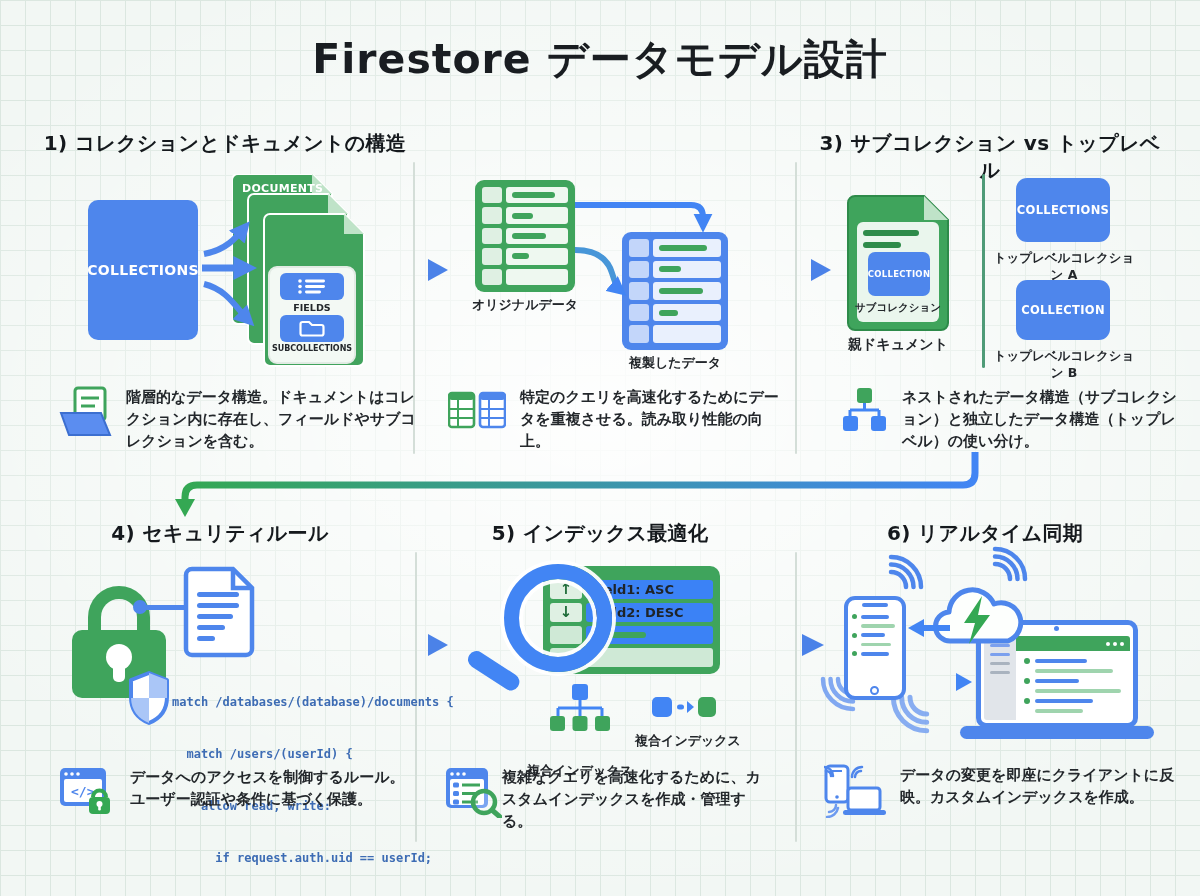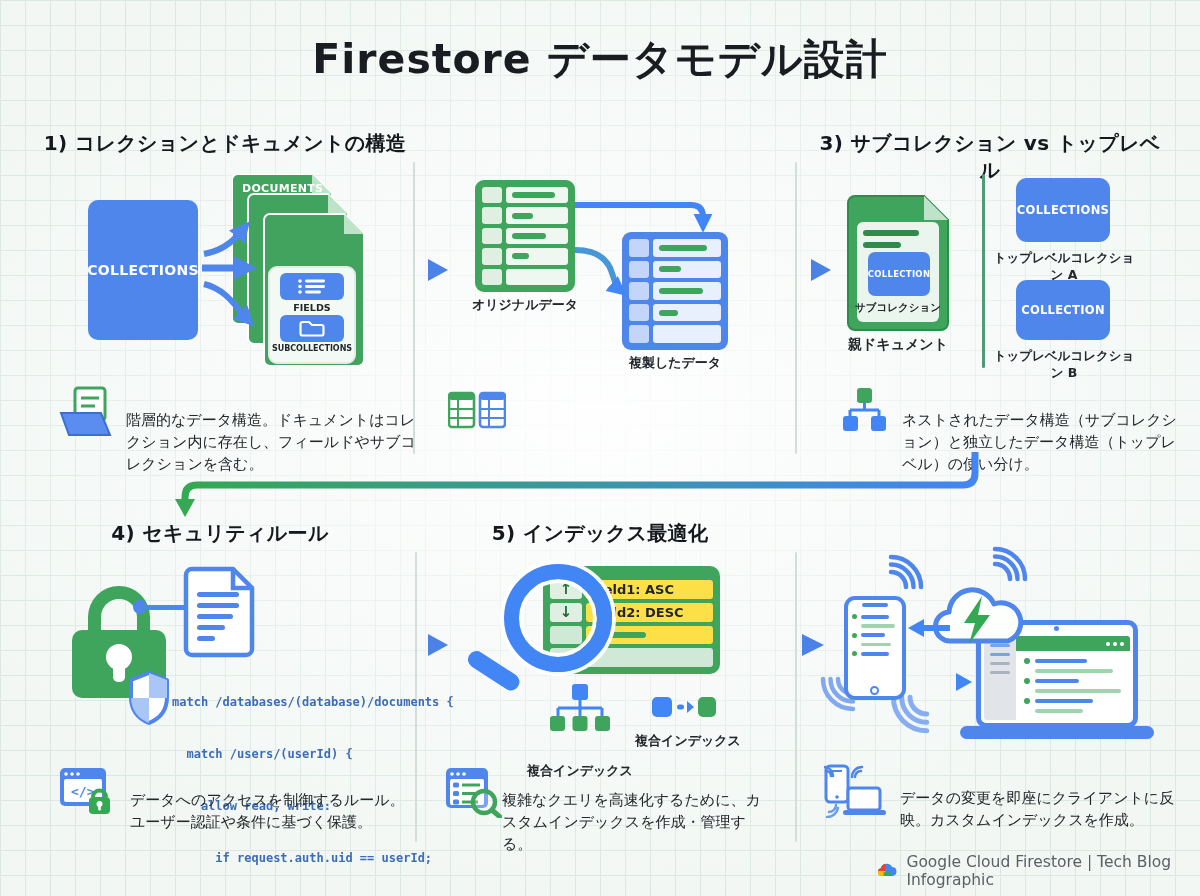--- a/index.html
+++ b/index.html
@@ -7,34 +7,34 @@
     font-family:"DejaVu Sans","Liberation Sans",sans-serif;color:#202124;
     background:
       radial-gradient(ellipse 62% 55% at 50% 46%, rgba(255,255,255,.92), rgba(255,255,255,0)),
       linear-gradient(#dbe7e0 1px, transparent 1px),
       linear-gradient(90deg,#dbe7e0 1px, transparent 1px),
       #f2f7f4;
     background-size:100% 100%,25px 25px,25px 25px;}
   .abs{position:absolute;}
   .title{top:32px;left:0;width:100%;text-align:center;font-size:41px;font-weight:800;color:#191d21;letter-spacing:1px;}
   .h{font-size:20px;font-weight:800;text-align:center;color:#15191d;letter-spacing:.3px;}
-  .desc{font-size:15px;font-weight:400;line-height:1.47;color:#23272b;margin-top:23px;}
+  .desc{font-size:15px;font-weight:700;line-height:1.47;color:#23272b;}
   .lbl{font-weight:800;color:#23272b;text-align:center;}
   .badge{background:#4e86ec;color:#fff;font-weight:800;display:flex;align-items:center;justify-content:center;letter-spacing:.3px;text-align:center;}
   .vdiv{width:2px;background:#d4ded8;border-radius:1px;}
   .bar{display:inline-block;height:6px;border-radius:3px;}
   
   .dtable{border-radius:9px;padding:7px;box-sizing:border-box;display:flex;flex-direction:column;gap:4px;}
   .dtrow{flex:1;display:flex;gap:4px;}
   .dtc1{width:20px;border-radius:3px;}
   .dtc2{flex:1;border-radius:3px;display:flex;align-items:center;padding:0 6px;}
   
   .itrow{flex:1;display:flex;gap:4px;}
   .ic1{width:32px;background:#dff0e3;border-radius:3px;display:flex;align-items:center;justify-content:center;font-weight:800;color:#1d6b38;font-size:15px;}
-  .ic2{flex:1;background:#fde047;border-radius:3px;display:flex;align-items:center;padding:0 8px;font-weight:800;font-size:13px;color:#1f2428;}
+  .ic2{flex:1;background:#3b82f6;border-radius:3px;display:flex;align-items:center;padding:0 8px;font-weight:800;font-size:13px;color:#1f2428;}
   .dim{background:#cfe9d6;}
   .code{font-family:"DejaVu Sans Mono","Liberation Mono",monospace;font-size:12px;font-weight:600;
         color:#3d6cb4;line-height:17.4px;white-space:pre;}
 </style>
 </head>
 <body>
 
 <div class="canvas">
 
   <div class="abs title">Firestore データモデル設計</div>
@@ -193,20 +193,21 @@
       <rect x="1" y="3" width="25" height="7" rx="3" fill="#3fa45c"></rect>
       <line x1="10" y1="10" x2="10" y2="37" stroke="#3fa45c" stroke-width="2"></line>
       <line x1="1" y1="19" x2="26" y2="19" stroke="#3fa45c" stroke-width="2"></line>
       <line x1="1" y1="28" x2="26" y2="28" stroke="#3fa45c" stroke-width="2"></line>
       <rect x="32" y="3" width="25" height="34" rx="3" fill="#fff" stroke="#4e86ec" stroke-width="2.6"></rect>
       <rect x="32" y="3" width="25" height="7" rx="3" fill="#4e86ec"></rect>
       <line x1="41" y1="10" x2="41" y2="37" stroke="#4e86ec" stroke-width="2"></line>
       <line x1="32" y1="19" x2="57" y2="19" stroke="#4e86ec" stroke-width="2"></line>
       <line x1="32" y1="28" x2="57" y2="28" stroke="#4e86ec" stroke-width="2"></line>
     </svg>
+    <div class="desc" style="width:262px;">特定のクエリを高速化するためにデータを重複させる。読み取り性能の向上。</div>
   </div>
 
   <svg class="abs" style="left:755px;top:253px;" width="80" height="34">
     <defs>
         <linearGradient id="g23" x1="0" y1="0" x2="1" y2="0">
           <stop offset="0" stop-color="#3f9fa0"></stop>
           <stop offset="1" stop-color="#4285F4"></stop>
         </linearGradient>
       </defs>
     <path d="M4 17 H58" stroke="url(#g23)" stroke-width="7" fill="none"></path>
@@ -388,20 +389,21 @@
     <defs>
         <linearGradient id="g56" x1="0" y1="0" x2="1" y2="0">
           <stop offset="0" stop-color="#3f9fa0"></stop>
           <stop offset="1" stop-color="#4285F4"></stop>
         </linearGradient>
       </defs>
     <path d="M4 17 H62" stroke="url(#g56)" stroke-width="7" fill="none"></path>
     <polygon points="60,6 82,17 60,28" fill="#4b82e8"></polygon>
   </svg>
 
+  <div class="abs h" style="left:820px;top:520px;width:330px;">6) リアルタイム同期</div>
 
   <svg class="abs" style="left:888px;top:554px;" width="36" height="36" viewBox="0 0 24 24">
     <path d="M2 22 A20 20 0 0 1 22 2 M7 22 A15 15 0 0 1 22 7 M12 22 A10 10 0 0 1 22 12" fill="none" stroke="#4e86ec" stroke-width="3" stroke-linecap="round" transform="translate(24,0) scale(-1,1) rotate(0)"></path>
   </svg>
   <svg class="abs" style="left:992px;top:546px;" width="36" height="36" viewBox="0 0 24 24">
     <path d="M2 22 A20 20 0 0 1 22 2 M7 22 A15 15 0 0 1 22 7 M12 22 A10 10 0 0 1 22 12" fill="none" stroke="#4e86ec" stroke-width="3" stroke-linecap="round" transform="translate(24,0) scale(-1,1)"></path>
   </svg>
   <svg class="abs" style="left:820px;top:676px;" width="36" height="36" viewBox="0 0 24 24" opacity=".85">
     <path d="M2 22 A20 20 0 0 1 22 2 M7 22 A15 15 0 0 1 22 7 M12 22 A10 10 0 0 1 22 12" fill="none" stroke="#6d9bf0" stroke-width="3" stroke-linecap="round" transform="rotate(180 12 12) translate(24,0) scale(-1,1)"></path>
   </svg>
@@ -492,30 +494,14 @@
       <circle cx="13" cy="33" r="1.8" fill="#4e86ec"></circle>
       <path d="M27 12 A9 9 0 0 1 36 3 M29 12 A5 5 0 0 1 34 7" fill="none" stroke="#4e86ec" stroke-width="2.5" stroke-linecap="round" transform="translate(63,0) scale(-1,1) translate(27,0)"></path>
       <path d="M28 13 A10 10 0 0 1 38 3 M31 13 A6 6 0 0 1 37 7" fill="none" stroke="#4e86ec" stroke-width="2.5" stroke-linecap="round"></path>
       <rect x="24" y="24" width="32" height="22" rx="3" fill="#fff" stroke="#4e86ec" stroke-width="3"></rect>
       <rect x="19" y="46" width="43" height="5" rx="2.5" fill="#4e86ec"></rect>
       <path d="M14 44 A11 11 0 0 1 3 53 M12 41 A7 7 0 0 1 5 48" fill="none" stroke="#6d9bf0" stroke-width="2.5" stroke-linecap="round"></path>
     </svg>
     <div class="desc" style="width:284px;">データの変更を即座にクライアントに反映。カスタムインデックスを作成。</div>
   </div>
 
-  <div class="abs" style="left:876px;top:853px;display:flex;align-items:center;gap:9px;">
-    <svg width="26" height="22" viewBox="0 0 24 20">
-      <defs>
-          <clipPath id="cl">
-            <path d="M19 15.5 H6.2 A4.3 4.3 0 0 1 5.4 7 A6.8 6.8 0 0 1 18 5.6 A5 5 0 0 1 19 15.5 Z"></path>
-          </clipPath>
-        </defs>
-      <g clip-path="url(#cl)">
-        <rect x="0" y="0" width="24" height="20" fill="#4285F4"></rect>
-        <rect x="0" y="0" width="10.5" height="10" fill="#EA4335"></rect>
-        <rect x="0" y="10" width="10.5" height="10" fill="#FBBC05"></rect>
-        <rect x="8.5" y="11.5" width="8" height="8.5" fill="#34A853"></rect>
-      </g>
-    </svg>
-    <span style="font-size:15.5px;color:#5b6066;">Google Cloud Firestore | Tech Blog Infographic</span>
-  </div>
 
 </div>
 
 </body></html>

